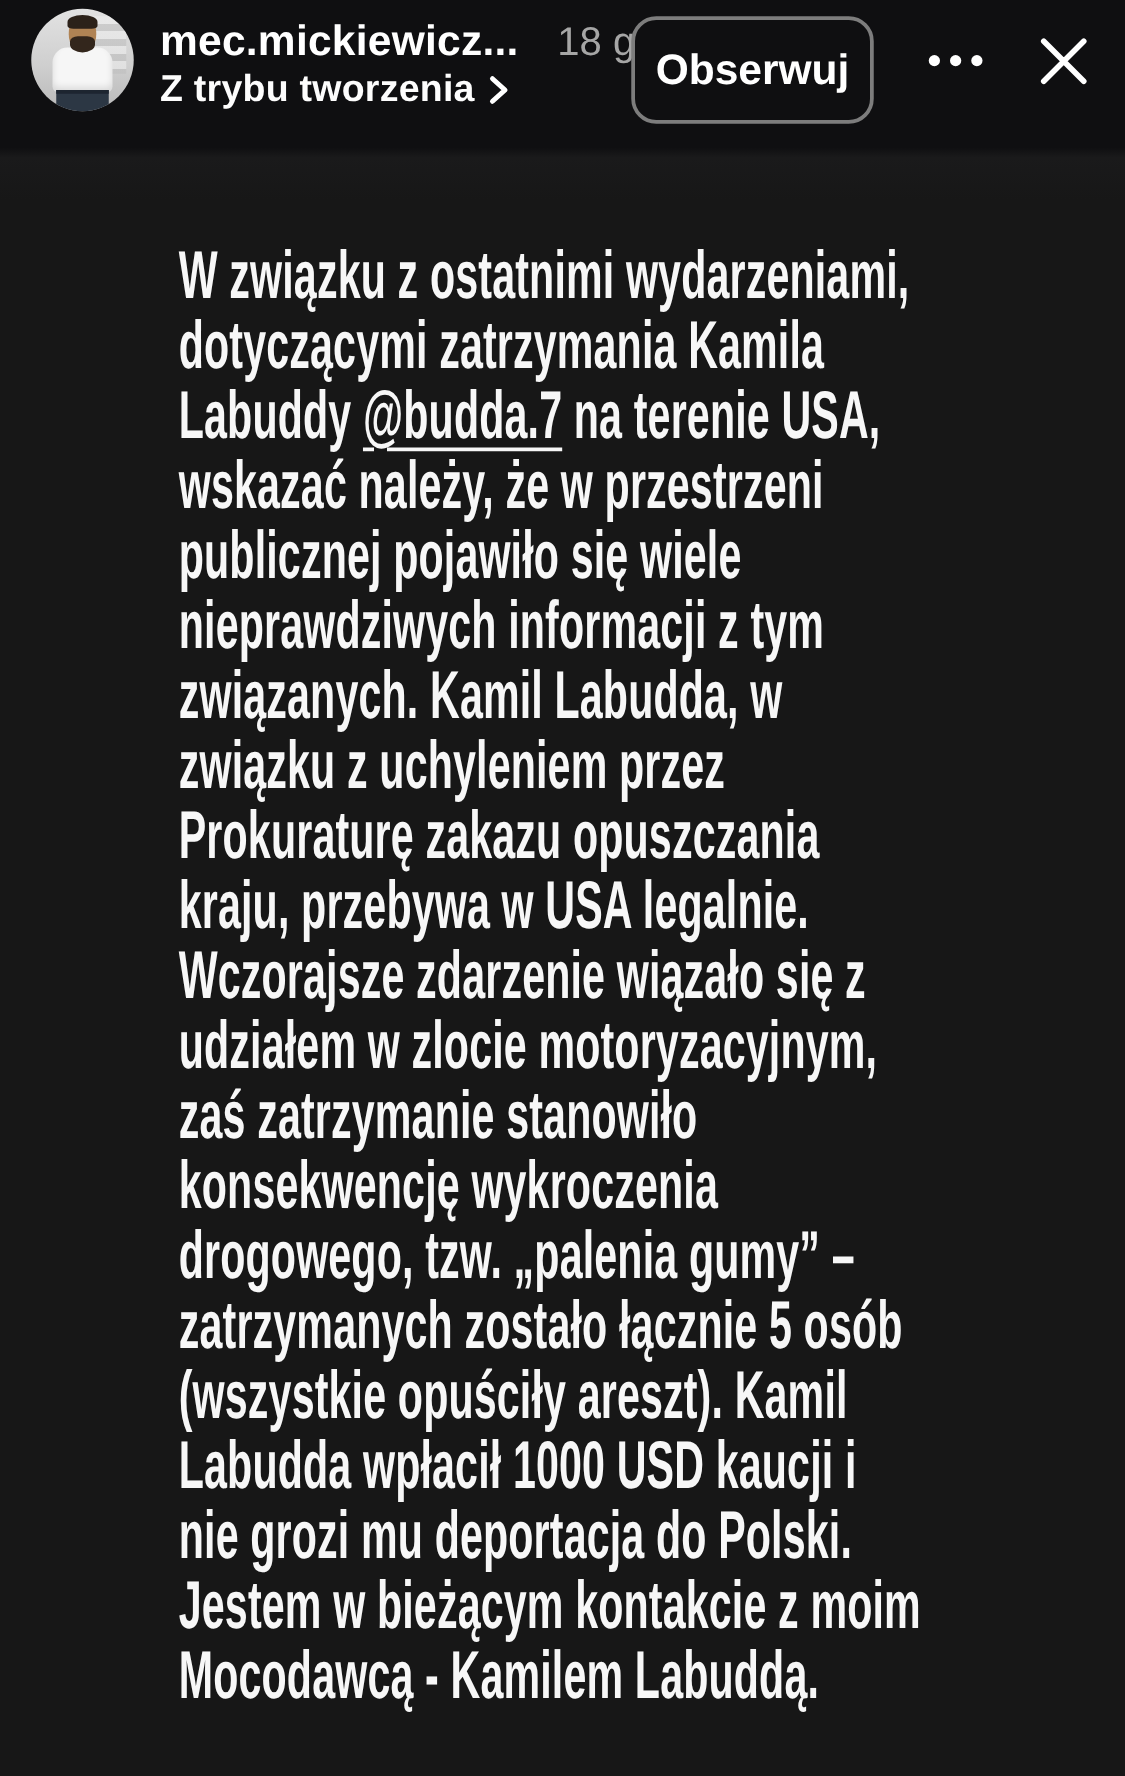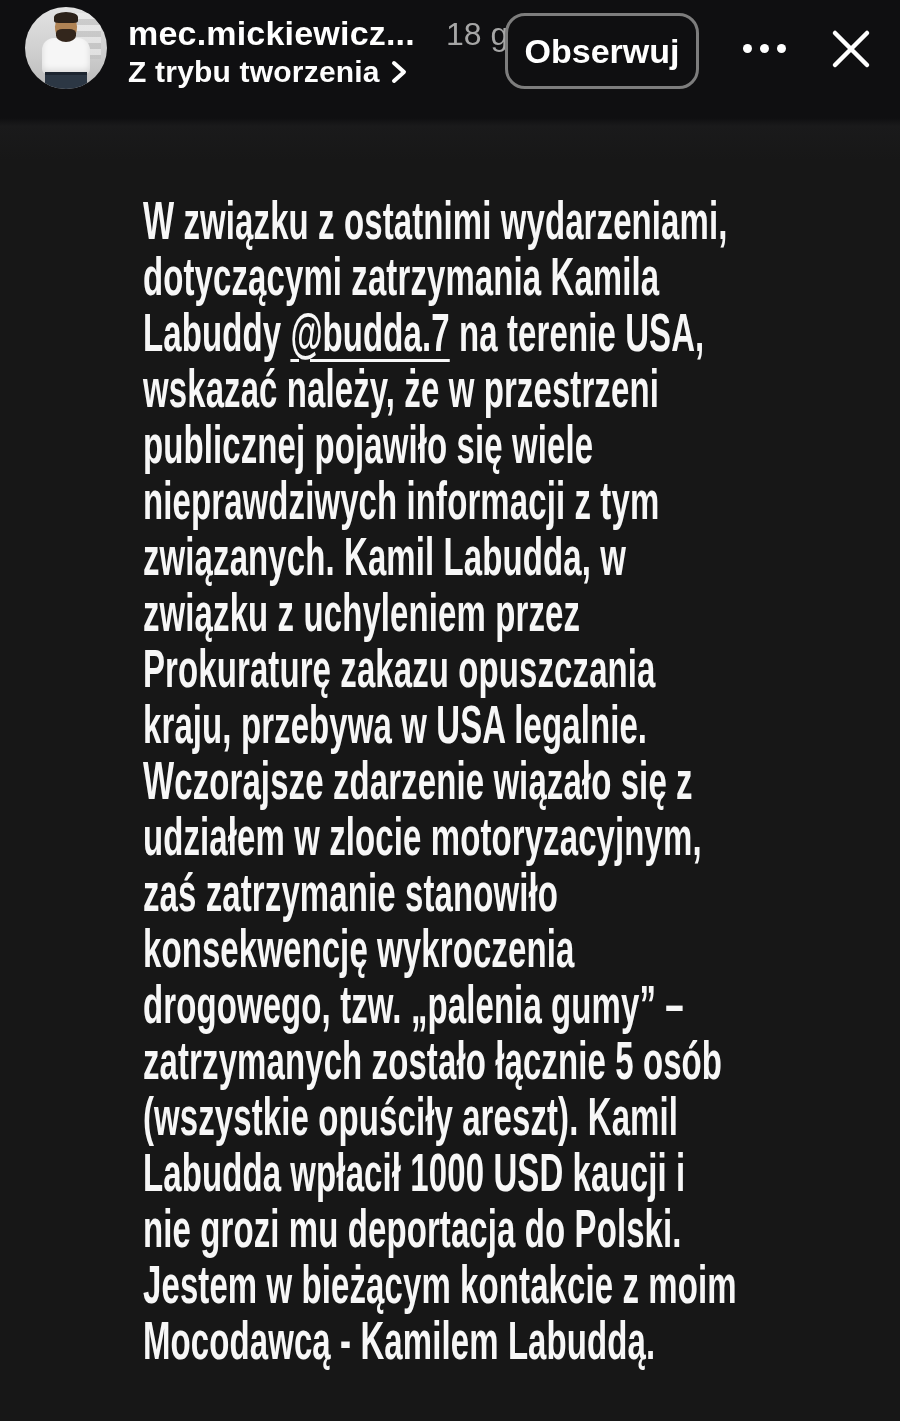--- a/index.html
+++ b/index.html
@@ -53,21 +53,21 @@
   .timestamp { font-size:32px; font-weight:400; color:#a6a6a6; }
 
   .subtitle-row {
     position:absolute; left:128px; top:55px;
     display:flex; align-items:center; gap:10px; white-space:nowrap;
   }
   .subtitle { font-size:30px; font-weight:700; color:#fdfdfd; letter-spacing:.2px; }
   .chevron svg { display:block; }
 
   .follow-btn {
-    position:absolute; left:505px; top:13px; width:194px; height:76px;
+    position:absolute; left:505px; top:13px; width:194px; height:86px;
     border:3px solid #7d7d7d; border-radius:20px; background:transparent;
     display:flex; align-items:center; justify-content:center;
     font-family:"Liberation Sans", sans-serif;
     font-size:34px; font-weight:700; color:#ffffff; cursor:pointer;
   }
 
   .more-btn {
     position:absolute; left:740px; top:24px; width:48px; height:48px;
     display:flex; align-items:center; justify-content:center; gap:8px;
     background:none; border:none; cursor:pointer;

